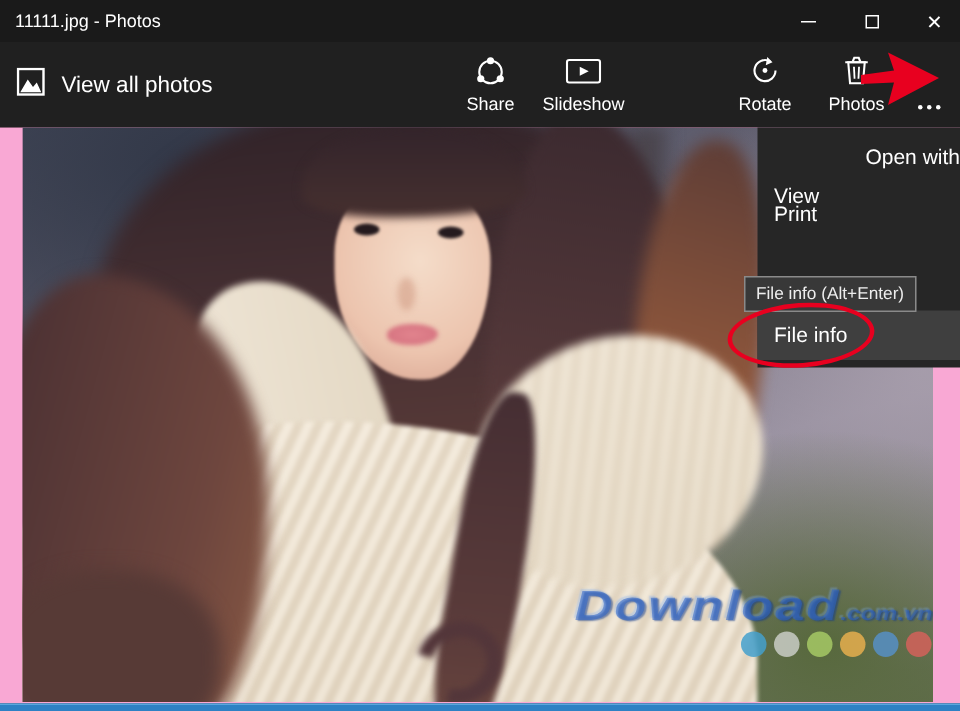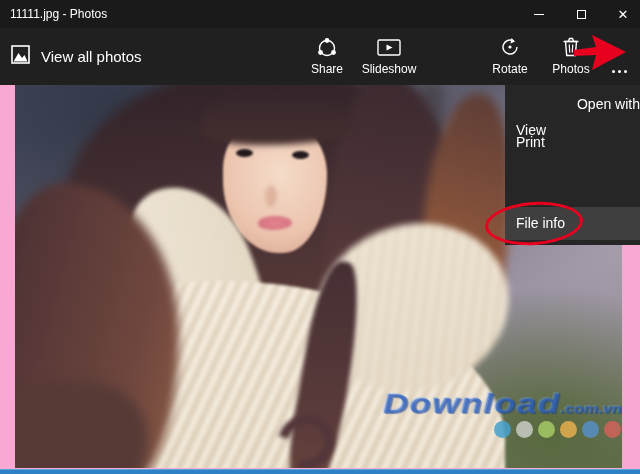--- a/index.html
+++ b/index.html
@@ -231,20 +231,21 @@
   </div>
 
   <div class="context-menu">
     <div class="menu-item mi-0">Open with</div>
     <div class="menu-item mi-1">View</div>
     <div class="menu-item mi-2">Print</div>
     <div class="menu-hilite"></div>
     <div class="menu-item mi-3">File info</div>
   </div>
 
+  <div class="tooltip">File info (Alt+Enter)</div>
 
   <div class="red-ellipse"></div>
   <div class="red-arrow">
     <svg width="54" height="38" viewBox="0 0 54 38">
       <polygon points="0,16 22,13 18,1 52,18 18,36 22,21 0,22" fill="#e8001f"></polygon>
     </svg>
   </div>
 
   <div class="taskbar-strip"></div>
 

